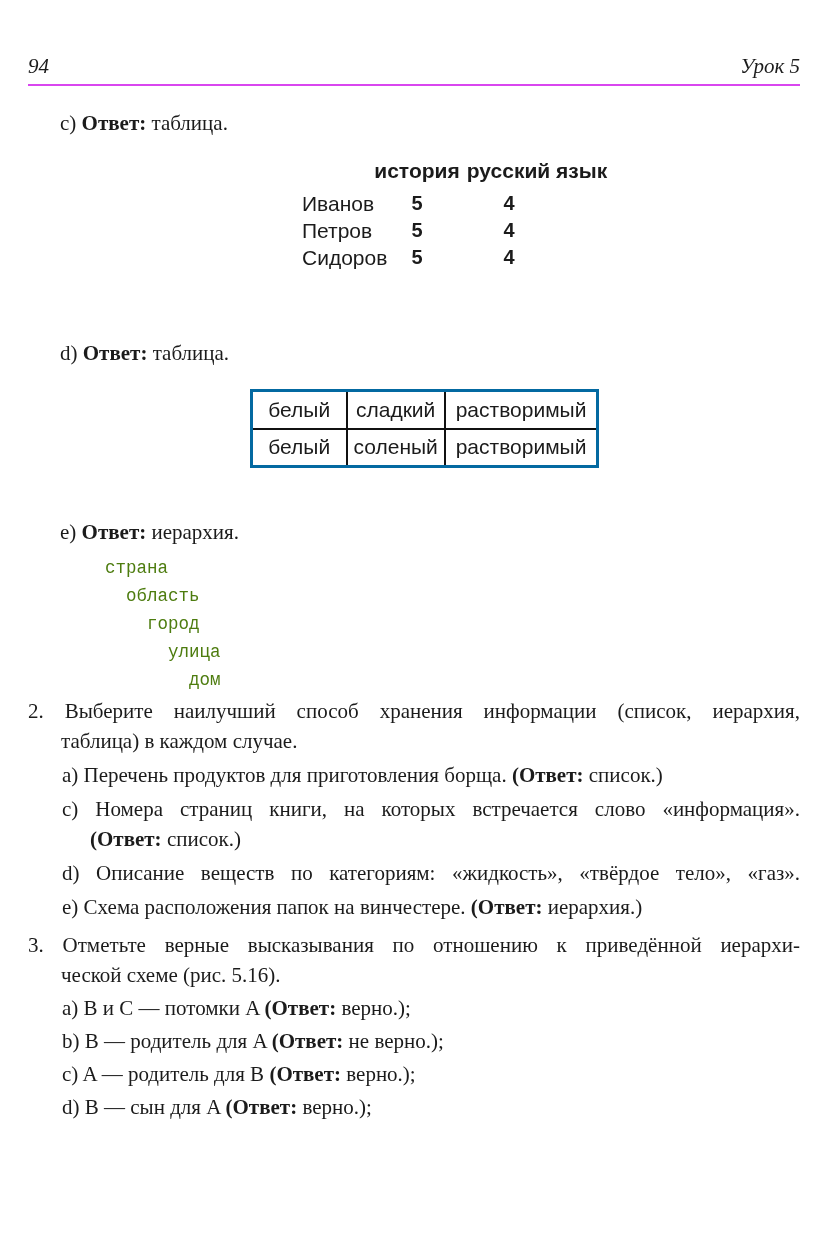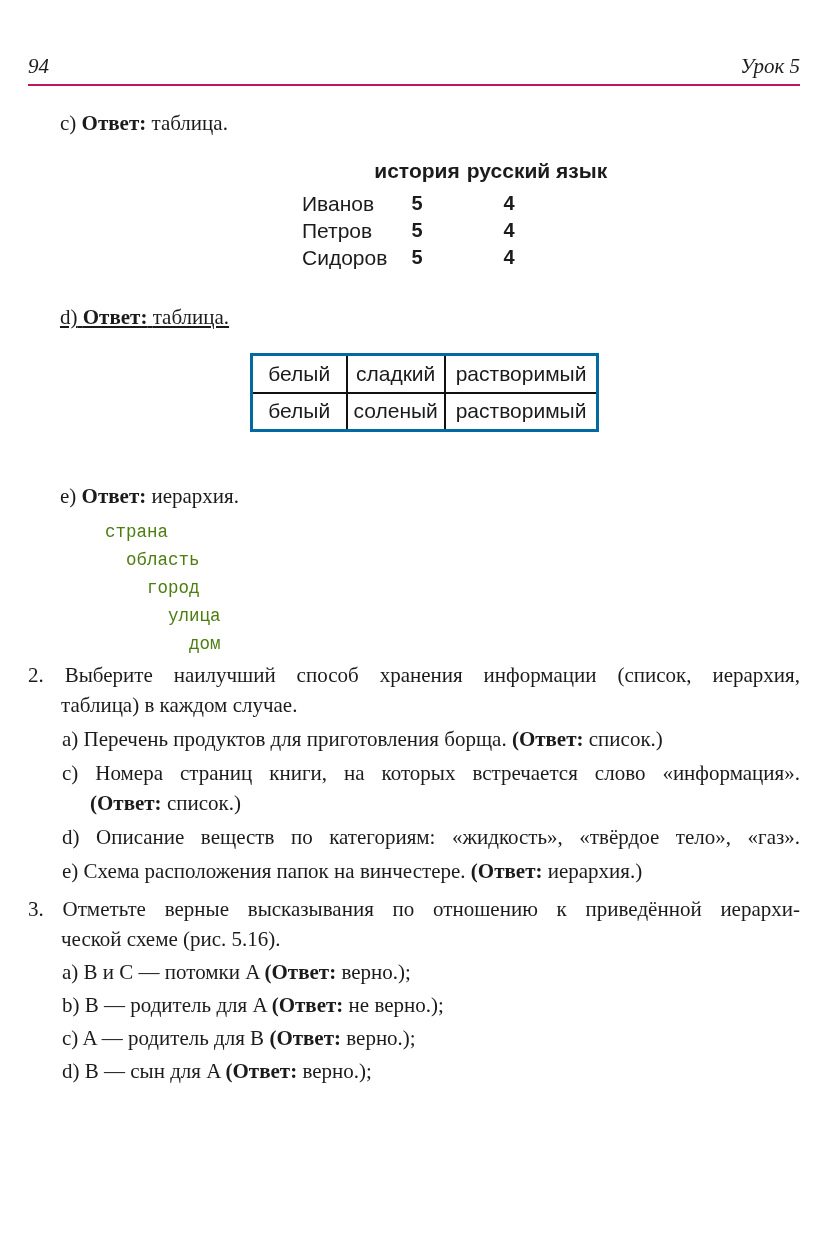--- a/index.html
+++ b/index.html
@@ -8,29 +8,29 @@
     width:827px; height:1239px; overflow:hidden;
     color:#1b1b1b;
     font-family:"Liberation Serif", serif;
   }
   .page { width:827px; height:1239px; padding:54px 27px 0 28px; background:#fff; }
 
   
   .pg-header {
     display:flex; justify-content:space-between; align-items:flex-end;
     font-style:italic; font-size:21px; padding-bottom:5px;
-    border-bottom:2px solid #be185d;
+    border-bottom:2px solid #d946ef;
   }
 
   b { font-weight:bold; }
 
   
   .ans-line { font-size:21px; line-height:28px; margin-left:32px; }
   .ans-c { margin-top:23px; }
-  .ans-d { margin-top:32px;text-decoration:underline; }
+  .ans-d { margin-top:68px; }
   .ans-e { margin-top:50px; }
 
   
   .grades {
     margin:20px 0 0 274px;
     display:grid; grid-template-columns:70px 90px 150px;
     font-family:"Liberation Sans", sans-serif; font-size:21px;
     line-height:27px;
   }
   .grades > div { white-space:nowrap; }

